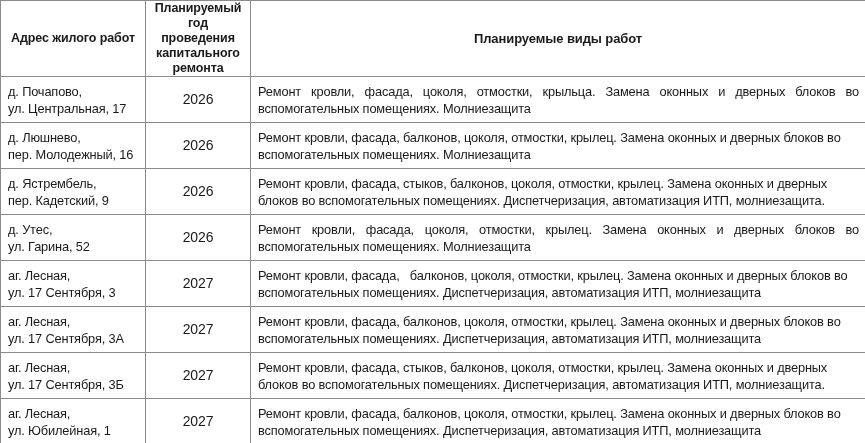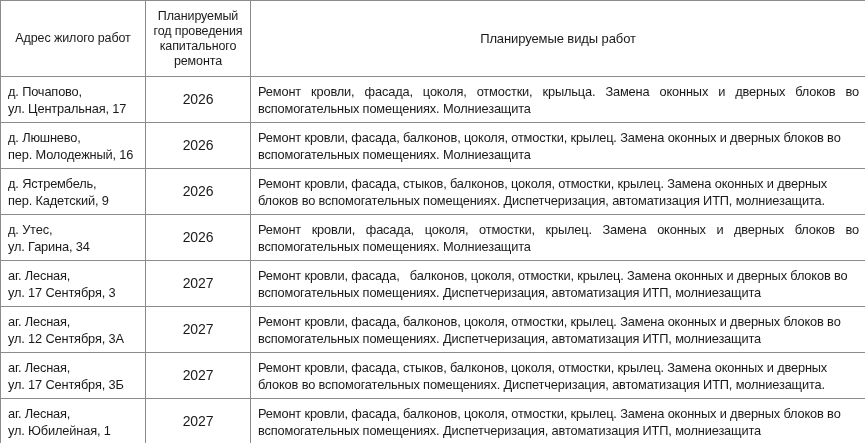--- a/index.html
+++ b/index.html
@@ -27,21 +27,21 @@
     padding: 0;
   }
   
   col.c-address { width: 145px; }
   col.c-year    { width: 105px; }
   col.c-works   { width: 615px; }
 
   thead tr { height: 76px; }
 
   th {
-    font-weight: normal;
+    font-weight: bold;
     font-size: 12.5px;
     line-height: 15px;
     text-align: center;
     letter-spacing: -0.1px;
   }
   th .th-inner {
     padding: 0 6px;
   }
   th.works-head .th-inner {
     font-size: 13px;
@@ -143,21 +143,21 @@
           <div class="cell">2026</div>
         </td>
         <td class="works">
           <div class="cell">Ремонт кровли, фасада, стыков, балконов, цоколя, отмостки, крылец. Замена оконных и дверных блоков во вспомогательных помещениях. Диспетчеризация, автоматизация ИТП, молниезащита.</div>
         </td>
       </tr>
       <tr>
         <td class="address justified">
           <div class="cell">
             <span class="addr-line">д. Утес,</span>
-            <span class="addr-line">ул. Гарина, 34</span>
+            <span class="addr-line">ул. Гарина, 52</span>
           </div>
         </td>
         <td class="year">
           <div class="cell">2026</div>
         </td>
         <td class="works justified">
           <div class="cell">Ремонт кровли, фасада, цоколя, отмостки, крылец. Замена оконных и дверных блоков во вспомогательных помещениях. Молниезащита</div>
         </td>
       </tr>
       <tr>
@@ -171,21 +171,21 @@
           <div class="cell">2027</div>
         </td>
         <td class="works">
           <div class="cell">Ремонт кровли, фасада,   балконов, цоколя, отмостки, крылец. Замена оконных и дверных блоков во вспомогательных помещениях. Диспетчеризация, автоматизация ИТП, молниезащита</div>
         </td>
       </tr>
       <tr>
         <td class="address">
           <div class="cell">
             <span class="addr-line">аг. Лесная,</span>
-            <span class="addr-line">ул. 12 Сентября, 3А</span>
+            <span class="addr-line">ул. 17 Сентября, 3А</span>
           </div>
         </td>
         <td class="year">
           <div class="cell">2027</div>
         </td>
         <td class="works">
           <div class="cell">Ремонт кровли, фасада, балконов, цоколя, отмостки, крылец. Замена оконных и дверных блоков во вспомогательных помещениях. Диспетчеризация, автоматизация ИТП, молниезащита</div>
         </td>
       </tr>
       <tr>

